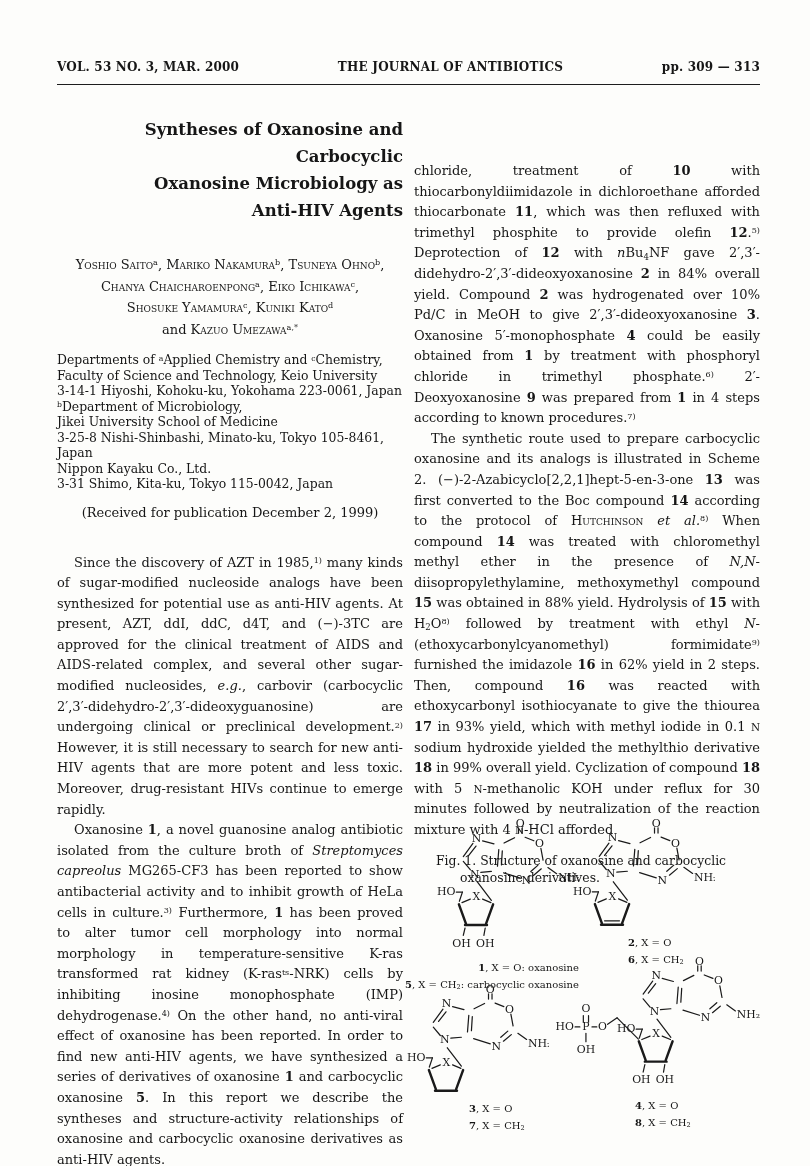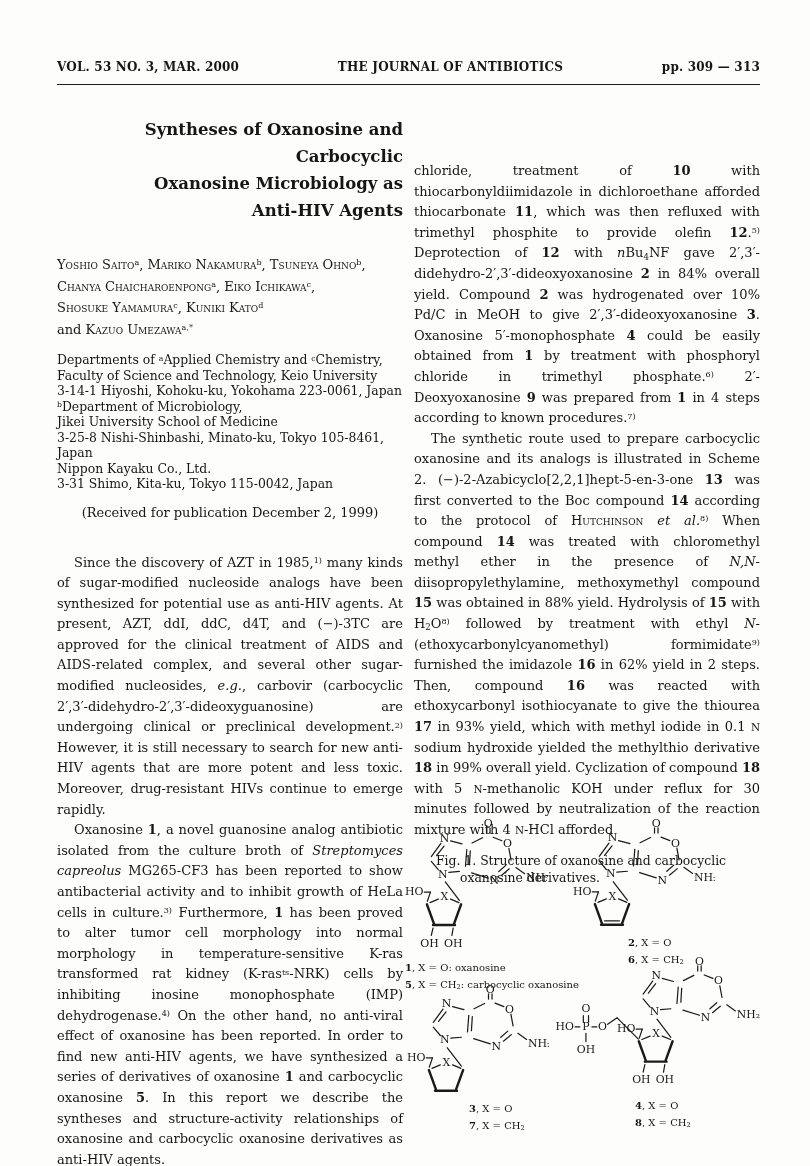--- a/index.html
+++ b/index.html
@@ -6,41 +6,41 @@
   .page{position:relative;width:810px;height:1166px;background:#fdfdfb;
         font-family:"DejaVu Serif",serif;color:#161616;overflow:hidden;margin:0 auto;}
   
   .header{position:absolute;left:57px;right:50px;top:60px;display:flex;
           justify-content:space-between;align-items:baseline;font-size:12px;font-weight:bold;letter-spacing:.2px;}
   .rule{position:absolute;left:57px;right:50px;top:84px;border-top:1.7px solid #1d1d1d;}
   
   .col-left{position:absolute;left:57px;top:116px;width:346px;}
   .col-right{position:absolute;left:414px;top:124px;width:346px;margin-top:37px;}
   .title{font-size:16.5px;font-weight:bold;text-align:right;line-height:27px;margin:0 0 30px 0;}
-  .authors{text-align:left;font-size:13px;line-height:21.5px;margin-bottom:12px;}
+  .authors{text-align:center;font-size:13px;line-height:21.5px;margin-bottom:12px;}
   .authors .line{font-variant:small-caps;}
   .affils{font-size:12.4px;line-height:15.5px;}
   .received{text-align:center;font-size:13px;margin-top:13px;}
   .body-text{margin-top:33px;font-size:13px;line-height:20.6px;text-align:justify;}
   .body-text p{margin:0;}
   p.ind{text-indent:17px;}
   .it{font-style:italic;}
   .bd{font-weight:bold;}
   .sc{font-variant:small-caps;}
   .sm{font-size:.8em;}
   .nc{font-variant:normal;}
   sup{font-size:.62em;line-height:0;position:relative;top:-.45em;vertical-align:baseline;font-variant:normal;}
   sub{font-size:.66em;line-height:0;position:relative;top:.28em;vertical-align:baseline;}
   .fig-caption{font-size:12.4px;line-height:17px;margin-top:11px;width:332px;
                padding-left:46px;text-indent:-24px;text-align:left;box-sizing:border-box;}
   
   .figure{position:absolute;left:405px;top:816px;width:402px;height:348px;}
   .struct{position:absolute;}
   .struct .labels{font-size:10px;line-height:16.5px;margin-top:1px;white-space:nowrap;}
-  #s1{left:0;top:0;}
+  #s1{left:0;top:0;text-align:right;}
   #s2{left:168px;top:0;}
   #s2 .labels{margin-left:55px;}
   #s3{left:2px;top:166px;}
   #s3 .labels{margin-left:62px;}
   #s4{left:148px;top:138px;}
   #s4 .labels{margin-left:82px;}
   svg .bond{stroke:#1a1a1a;stroke-width:1.4;fill:none;stroke-linecap:round;}
   svg .bbond{stroke:#1a1a1a;stroke-width:2.8;fill:none;stroke-linecap:round;}
   svg text{font-family:"DejaVu Serif",serif;font-size:12.5px;fill:#161616;}
   svg text.mid{text-anchor:middle;}

